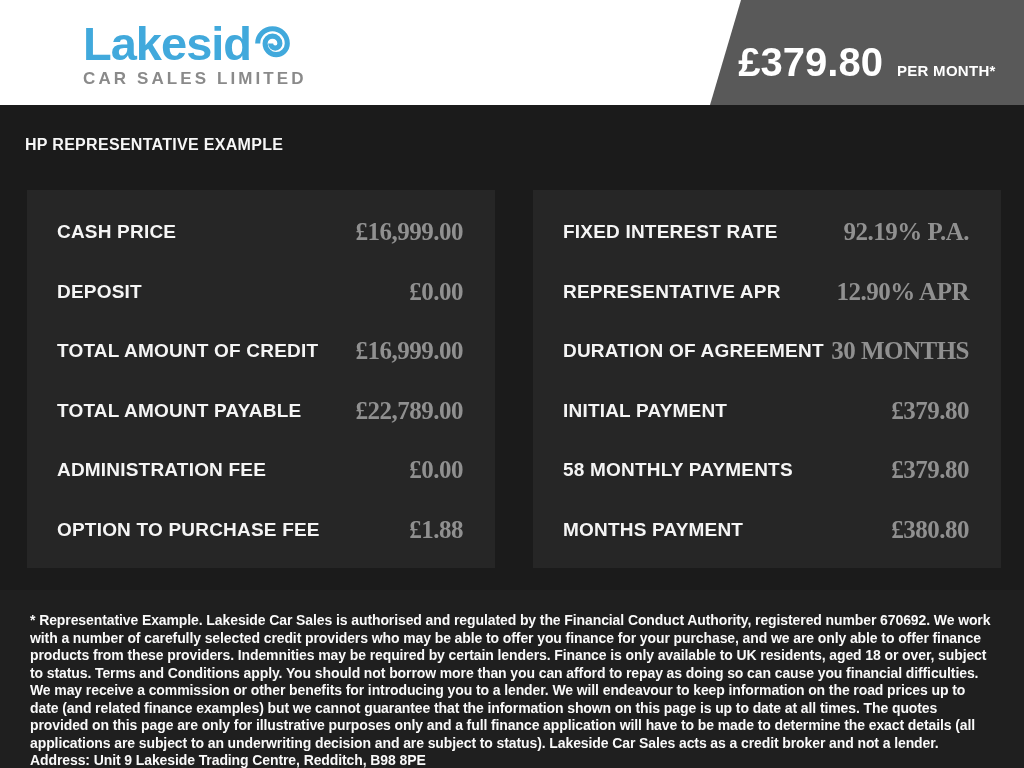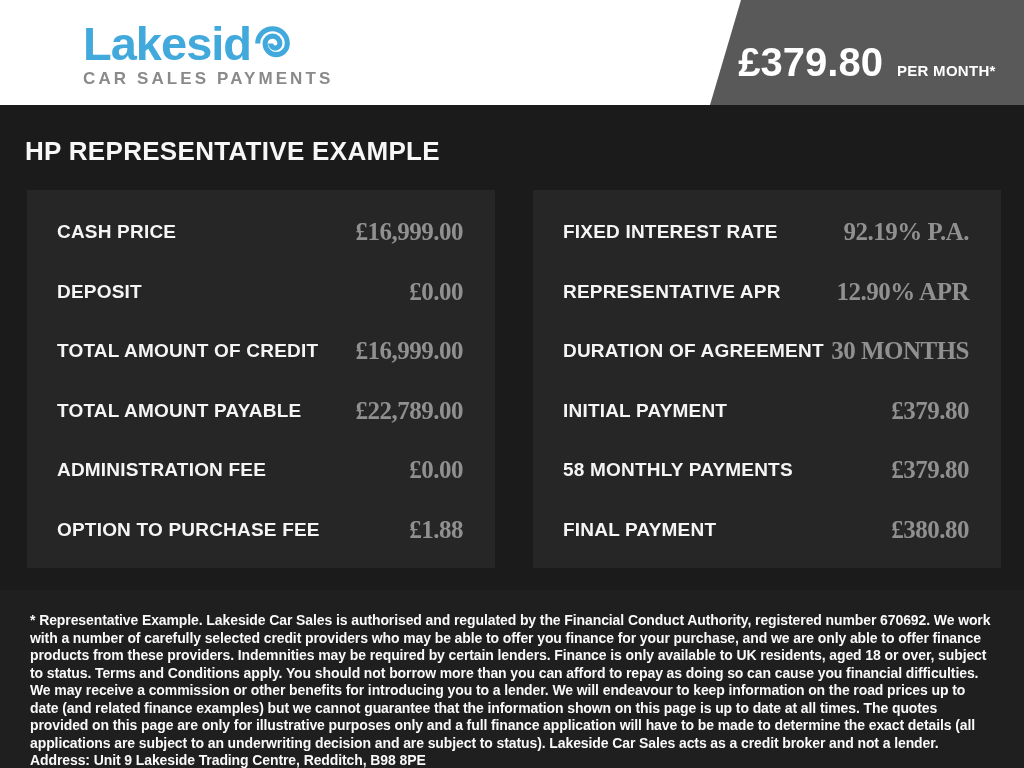--- a/index.html
+++ b/index.html
@@ -48,21 +48,21 @@
     margin-left: 14px; line-height: 0; letter-spacing: 0.3px;
   }
 
   
   .main {
     position: absolute; left: 0; top: 105px; width: 1024px; height: 485px;
     background: #1b1b1b;
   }
   .page-title {
     position: absolute; left: 25px; top: 31px;
-    font-size: 26px; font-weight: bold; color: #f7f7f7;
+    font-size: 16px; font-weight: bold; color: #f7f7f7;
     letter-spacing: 0.3px;
   }
   .panels {
     position: absolute; top: 85px; left: 27px; width: 974px; height: 378px;
     display: flex; gap: 38px;
   }
   .panel {
     flex: 1; background: #262626;
     padding: 28px 32px 24px 30px;
     display: flex; flex-direction: column; justify-content: space-between;
@@ -97,21 +97,21 @@
 <div class="top-band">
   <div class="logo">
     <div class="logo-name-row">
       <span class="logo-name">Lakesid</span>
       <span class="logo-swirl">
         <svg width="37" height="37" viewBox="0 0 40 40">
           <path d="M 4 20 A 16 16 0 0 1 36 20 A 12 12 0 0 1 12 20 A 8 8 0 0 1 28 20 A 5 5 0 0 1 18 20" fill="none" stroke="#41a9dc" stroke-width="5.5" stroke-linecap="butt"></path>
         </svg>
       </span>
     </div>
-    <div class="logo-tagline">CAR SALES PAYMENTS</div>
+    <div class="logo-tagline">CAR SALES LIMITED</div>
   </div>
 
   <div class="price-banner">
     <div class="price-inner">
       <span class="price-amount">£379.80</span>
       <span class="price-period">PER MONTH*</span>
     </div>
   </div>
 </div>
 
@@ -161,21 +161,21 @@
       </div>
       <div class="finance-row">
         <span class="finance-label">INITIAL PAYMENT</span>
         <span class="finance-value">£379.80</span>
       </div>
       <div class="finance-row">
         <span class="finance-label">58 MONTHLY PAYMENTS</span>
         <span class="finance-value">£379.80</span>
       </div>
       <div class="finance-row">
-        <span class="finance-label">FINAL PAYMENT</span>
+        <span class="finance-label">MONTHS PAYMENT</span>
         <span class="finance-value">£380.80</span>
       </div>
     </div>
   </div>
 </div>
 
 <div class="bottom">
   <p class="disclaimer">* Representative Example. Lakeside Car Sales is authorised and regulated by the Financial Conduct Authority, registered number 670692. We work with a number of carefully selected credit providers who may be able to offer you finance for your purchase, and we are only able to offer finance products from these providers. Indemnities may be required by certain lenders. Finance is only available to UK residents, aged 18 or over, subject to status. Terms and Conditions apply. You should not borrow more than you can afford to repay as doing so can cause you financial difficulties. We may receive a commission or other benefits for introducing you to a lender. We will endeavour to keep information on the road prices up to date (and related finance examples) but we cannot guarantee that the information shown on this page is up to date at all times. The quotes provided on this page are only for illustrative purposes only and a full finance application will have to be made to determine the exact details (all applications are subject to an underwriting decision and are subject to status). Lakeside Car Sales acts as a credit broker and not a lender. Address: Unit 9 Lakeside Trading Centre, Redditch, B98 8PE</p>
 </div>
 

